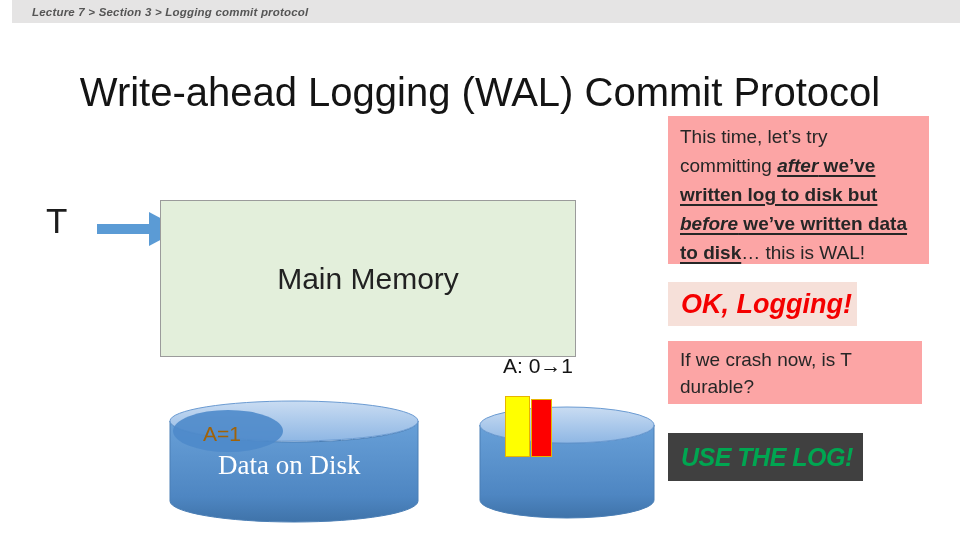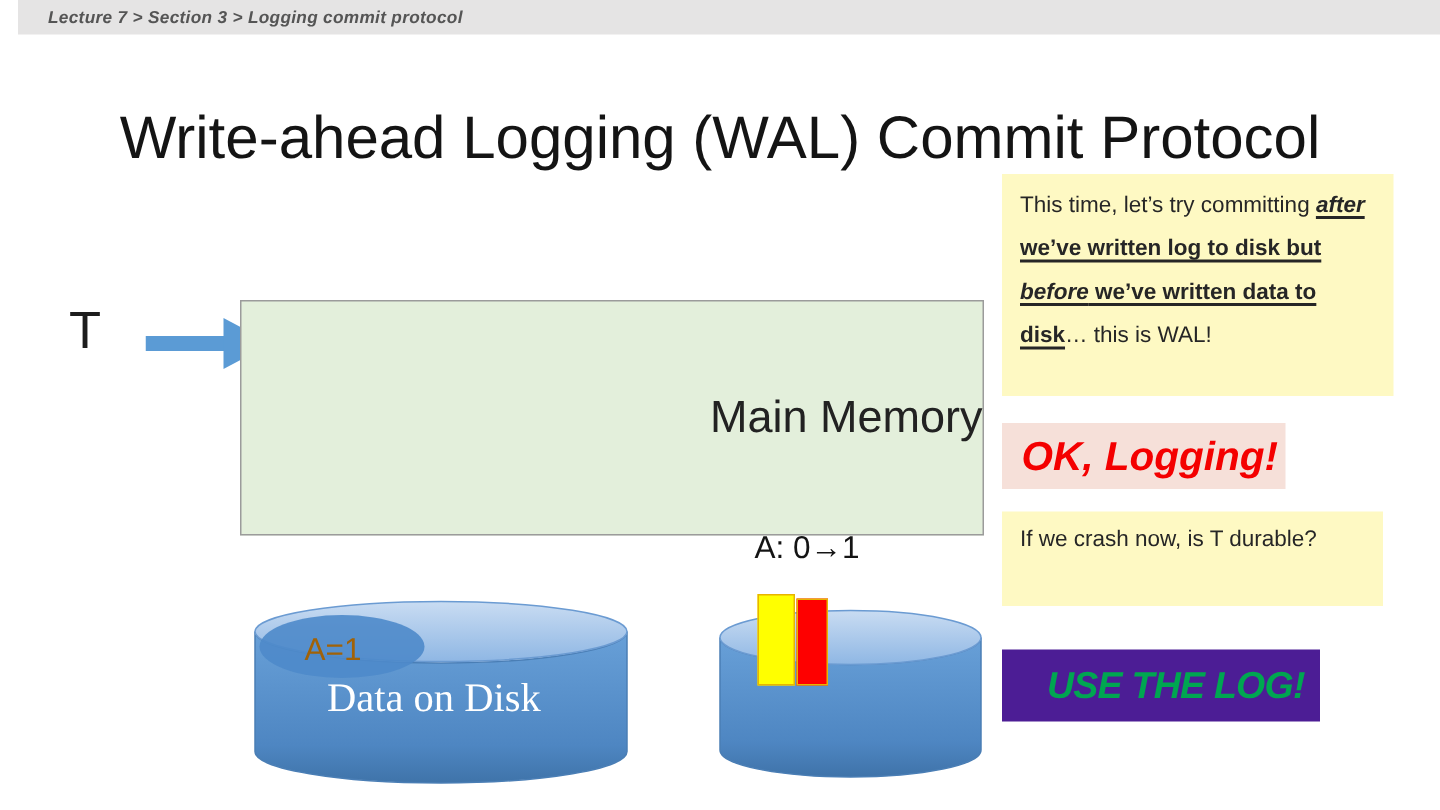--- a/index.html
+++ b/index.html
@@ -20,61 +20,61 @@
     text-align:center;font-size:40px;font-weight:400;color:#141414;
   }
   .t-ops{
     position:absolute;left:40px;top:141px;font-size:29px;color:#1d1d1d;
   }
   .t-label{
     position:absolute;left:46px;top:201px;font-size:35px;color:#1d1d1d;
   }
   .arrow{position:absolute;left:97px;top:211px;}
   .memory-box{
-    position:absolute;left:160px;top:200px;width:496px;height:157px;
+    position:absolute;left:160px;top:200px;width:416px;height:157px;
     background:#e3efdb;border:1px solid #9b9b9b;box-sizing:border-box;
-    display:flex;align-items:center;justify-content:flex-end;
+    display:flex;align-items:center;justify-content:center;
   }
   .memory-label{font-size:30px;color:#222222;}
   .a-change{
     position:absolute;left:503px;top:354px;font-size:21px;color:#141414;
   }
   .cyl{position:absolute;}
   .cyl-data{left:168px;top:399px;}
   .cyl-log{left:478px;top:405px;}
   .badge-label{
     position:absolute;left:203px;top:422px;font-size:21px;color:#a16207;
   }
   .disk-label{
     position:absolute;font-size:27px;color:#ffffff;white-space:nowrap;font-family:Liberation Serif, serif;
   }
   .data-disk-label{left:218px;top:450px;}
   .log-disk-label{left:496px;top:454px;}
   .log-rect{position:absolute;box-sizing:border-box;border:1px solid #e8b400;}
   .log-rect-yellow{left:505px;top:396px;width:25px;height:61px;background:#ffff00;}
   .log-rect-red{left:531px;top:399px;width:21px;height:58px;background:#fe0000;}
   .note{
-    position:absolute;background:#fef9c3;color:#262626;
-    font-size:15px;line-height:29px;box-sizing:border-box;
+    position:absolute;background:#fca5a5;color:#262626;
+    font-size:19px;line-height:29px;box-sizing:border-box;
   }
   .note1{left:668px;top:116px;width:261px;height:148px;padding:6px 11px 8px 12px;}
   .note2{left:668px;top:341px;width:254px;height:63px;padding:5px 10px 5px 12px;line-height:27px;}
   .u{font-weight:bold;text-decoration:underline;text-decoration-thickness:2px;text-underline-offset:3px;}
   .it{font-style:italic;}
   .commit-box{
     position:absolute;left:668px;top:282px;width:189px;height:44px;
     background:#f6e0d9;display:flex;align-items:center;
   }
   .commit-text{
     margin-left:13px;color:#f40000;font-weight:bold;font-style:italic;font-size:27px;
     white-space:nowrap;
   }
   .uselog-box{
     position:absolute;left:668px;top:433px;width:195px;height:48px;
-    background:#4c1d95;display:flex;align-items:center;padding-left:17px;
+    background:#404040;display:flex;align-items:center;
   }
   .uselog-text{
     margin-left:13px;color:#00a651;font-weight:bold;font-style:italic;font-size:25px;
     letter-spacing:-.5px;white-space:nowrap;
   }
 </style>
 </head>
 <body>
 
 <div class="slide">

